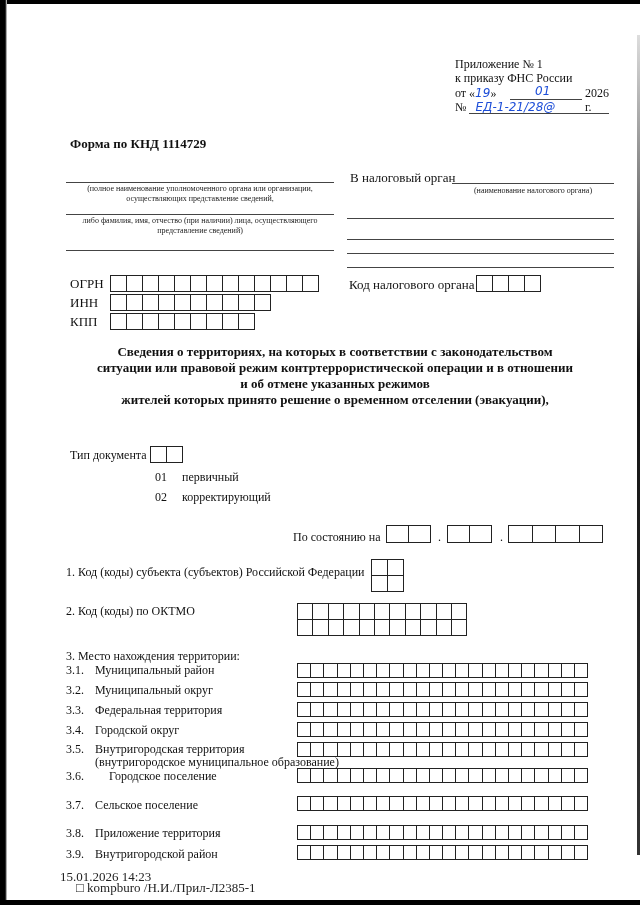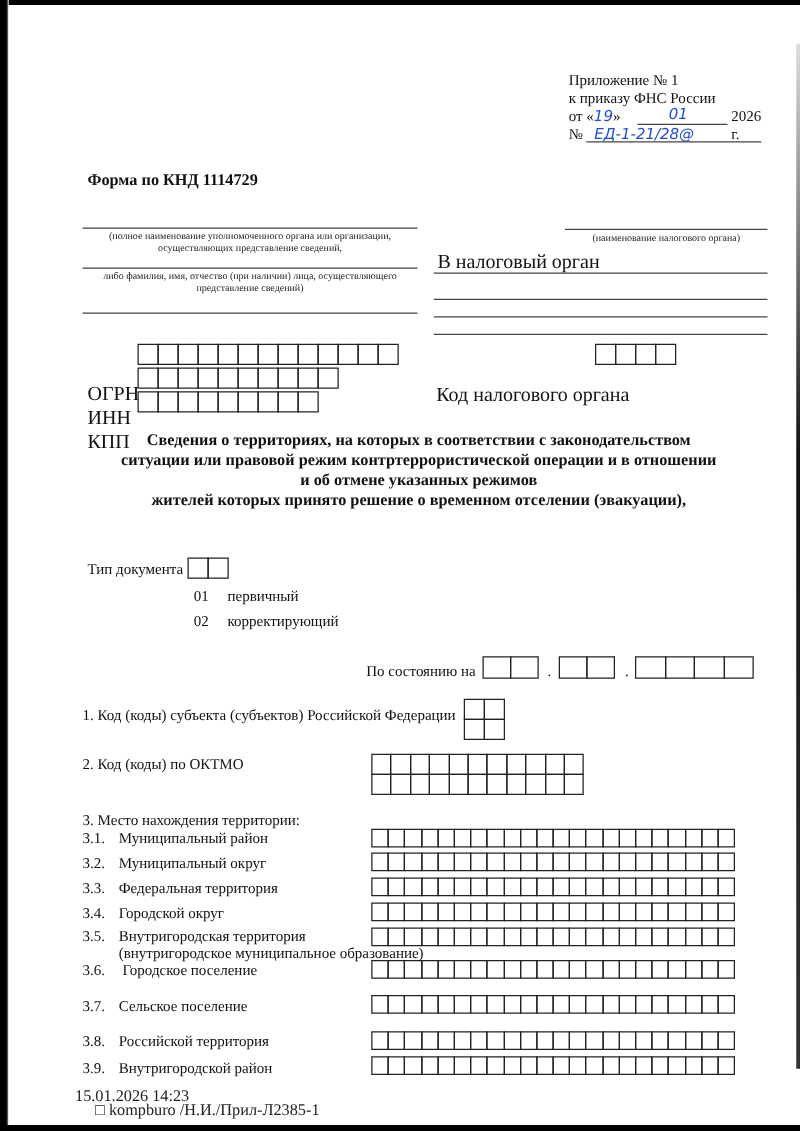--- a/index.html
+++ b/index.html
@@ -5,21 +5,21 @@
   html, body { margin:0; padding:0; }
   body { width:640px; height:905px; background:#fff; position:relative; overflow:hidden;
          font-family:"Liberation Serif", "DejaVu Serif", serif; color:#111; }
   .abs { position:absolute; }
   
   .scan-top { left:0; top:0; width:640px; height:4px; background:#000; }
   .scan-left { left:0; top:0; width:7px; height:905px; background:linear-gradient(90deg,#000 0,#000 5px,#555 6px,#fff 7px); }
   .scan-right { right:0; top:35px; width:3px; height:820px; background:linear-gradient(#ddd,#111 40%,#333); }
   .scan-bottom { left:0; bottom:0; width:640px; height:5px; background:#000; }
 
-  .txt13 { font-size:16px; line-height:15px;margin-top:32px; }
+  .txt13 { font-size:13px; line-height:15px; }
   .txt12 { font-size:12px; line-height:14px; }
   .small { font-size:8px; line-height:10px; text-align:center; color:#222; }
   .bold { font-weight:bold; }
   .line { height:0; border-top:1px solid #444; }
 
   .cells { display:flex; }
   .cells .c { width:15px; height:15px; border:1px solid #222; margin-left:-1px; box-sizing:border-box; }
   .cells .c:first-child { margin-left:0; }
   .cells.w17 .c { width:17px; height:17px; }
   .cells.w14 .c { width:14.2px; height:15px; }
@@ -316,21 +316,21 @@
     <div class="c"></div>
     <div class="c"></div>
     <div class="c"></div>
     <div class="c"></div>
     <div class="c"></div>
     <div class="c"></div>
     <div class="c"></div>
     <div class="c"></div>
   </div>
 
-<div class="abs txt12" style="left:66px; top:769px;"><span>3.6.</span><span class="abs" style="left:32px; white-space:nowrap;">Городское поселение</span></div>
+<div class="abs txt12" style="left:66px; top:769px;"><span>3.6.</span><span class="abs" style="left:43px; white-space:nowrap;">Городское поселение</span></div>
 <div class="abs cells w14" style="left:297px; top:768px;">
     <div class="c"></div>
     <div class="c"></div>
     <div class="c"></div>
     <div class="c"></div>
     <div class="c"></div>
     <div class="c"></div>
     <div class="c"></div>
     <div class="c"></div>
     <div class="c"></div>
@@ -368,21 +368,21 @@
     <div class="c"></div>
     <div class="c"></div>
     <div class="c"></div>
     <div class="c"></div>
     <div class="c"></div>
     <div class="c"></div>
     <div class="c"></div>
     <div class="c"></div>
   </div>
 
-<div class="abs txt12" style="left:66px; top:826px;"><span>3.8.</span><span class="abs" style="left:29px; white-space:nowrap;">Российской территория</span></div>
+<div class="abs txt12" style="left:66px; top:826px;"><span>3.8.</span><span class="abs" style="left:29px; white-space:nowrap;">Приложение территория</span></div>
 <div class="abs cells w14" style="left:297px; top:825px;">
     <div class="c"></div>
     <div class="c"></div>
     <div class="c"></div>
     <div class="c"></div>
     <div class="c"></div>
     <div class="c"></div>
     <div class="c"></div>
     <div class="c"></div>
     <div class="c"></div>

